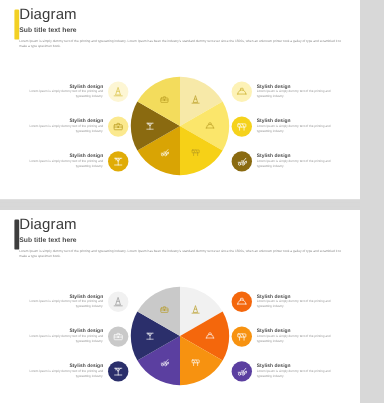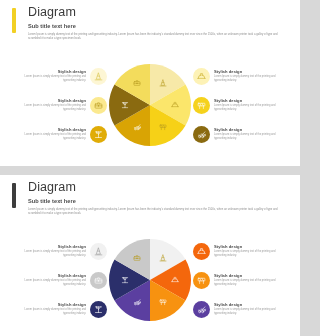--- a/index.html
+++ b/index.html
@@ -14,21 +14,21 @@
   .slide {
     position:relative;
     width:300px; height:166px;
     background:#ffffff;
     overflow:hidden;
     flex:0 0 auto;
   }
 
   
   .hdr { position:absolute; left:0; top:0; width:300px; padding:6px 12px 0 12px; }
-  .hdr-row { display:flex; align-items:flex-start; gap:12px; }
+  .hdr-row { display:flex; align-items:flex-start; gap:0; }
   .accent-bar { width:4px; border-radius:1px; flex:0 0 auto; margin-top:2px; }
   .s1 .accent-bar { height:25px; background:#f2d024; }
   .s2 .accent-bar { height:25px; background:#3d3d3d; }
   .hdr-text { flex:1 1 auto; }
   .title {
     font-size:12.5px; font-weight:400; color:#3a3a3a;
     line-height:13px; letter-spacing:.1px;
   }
   .subtitle {
     font-size:5.6px; font-weight:700; color:#4a4a4a;

